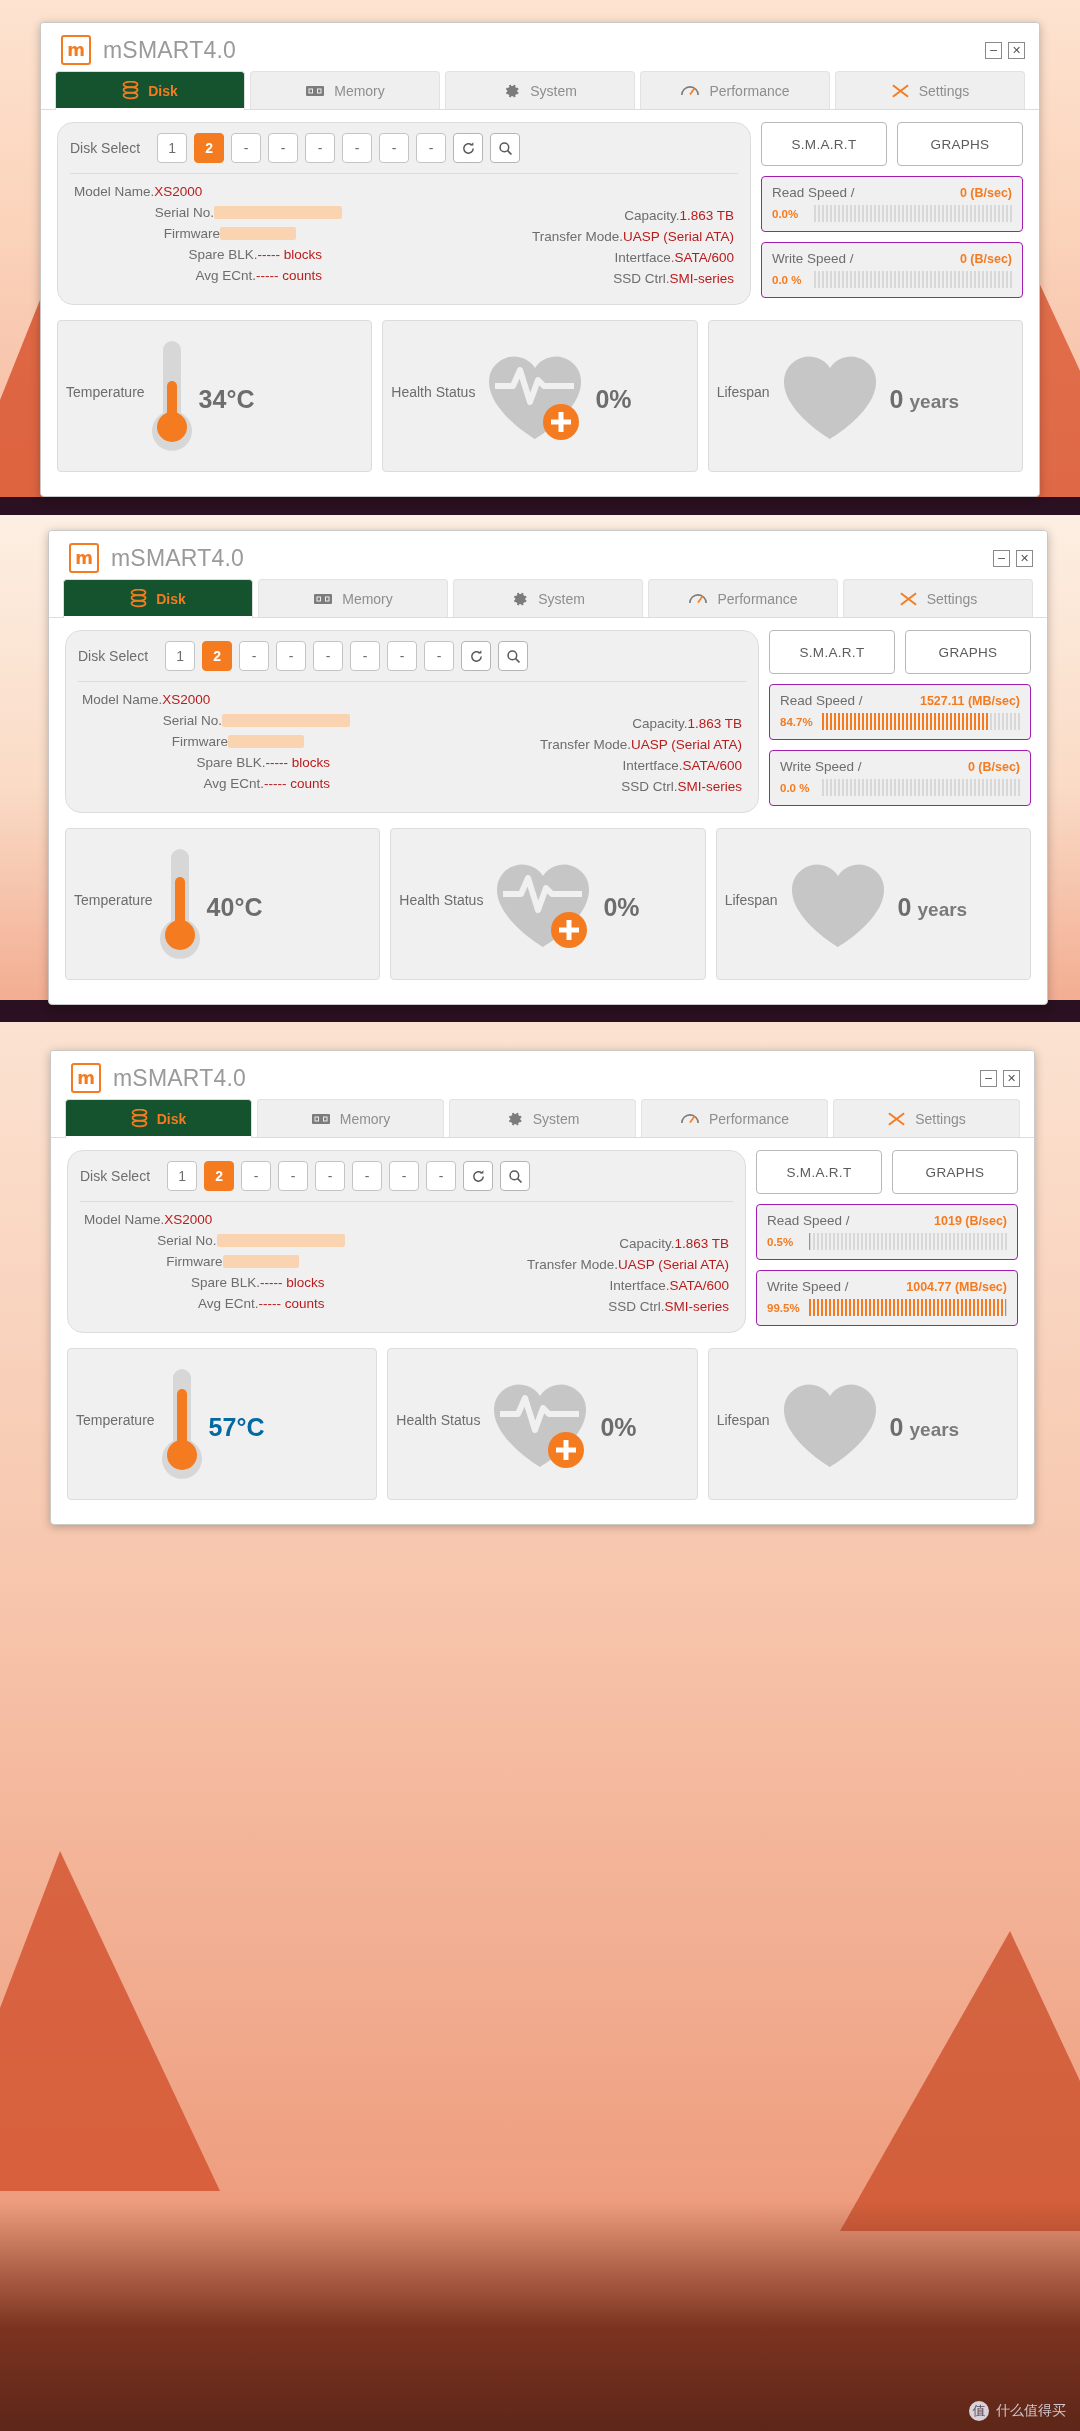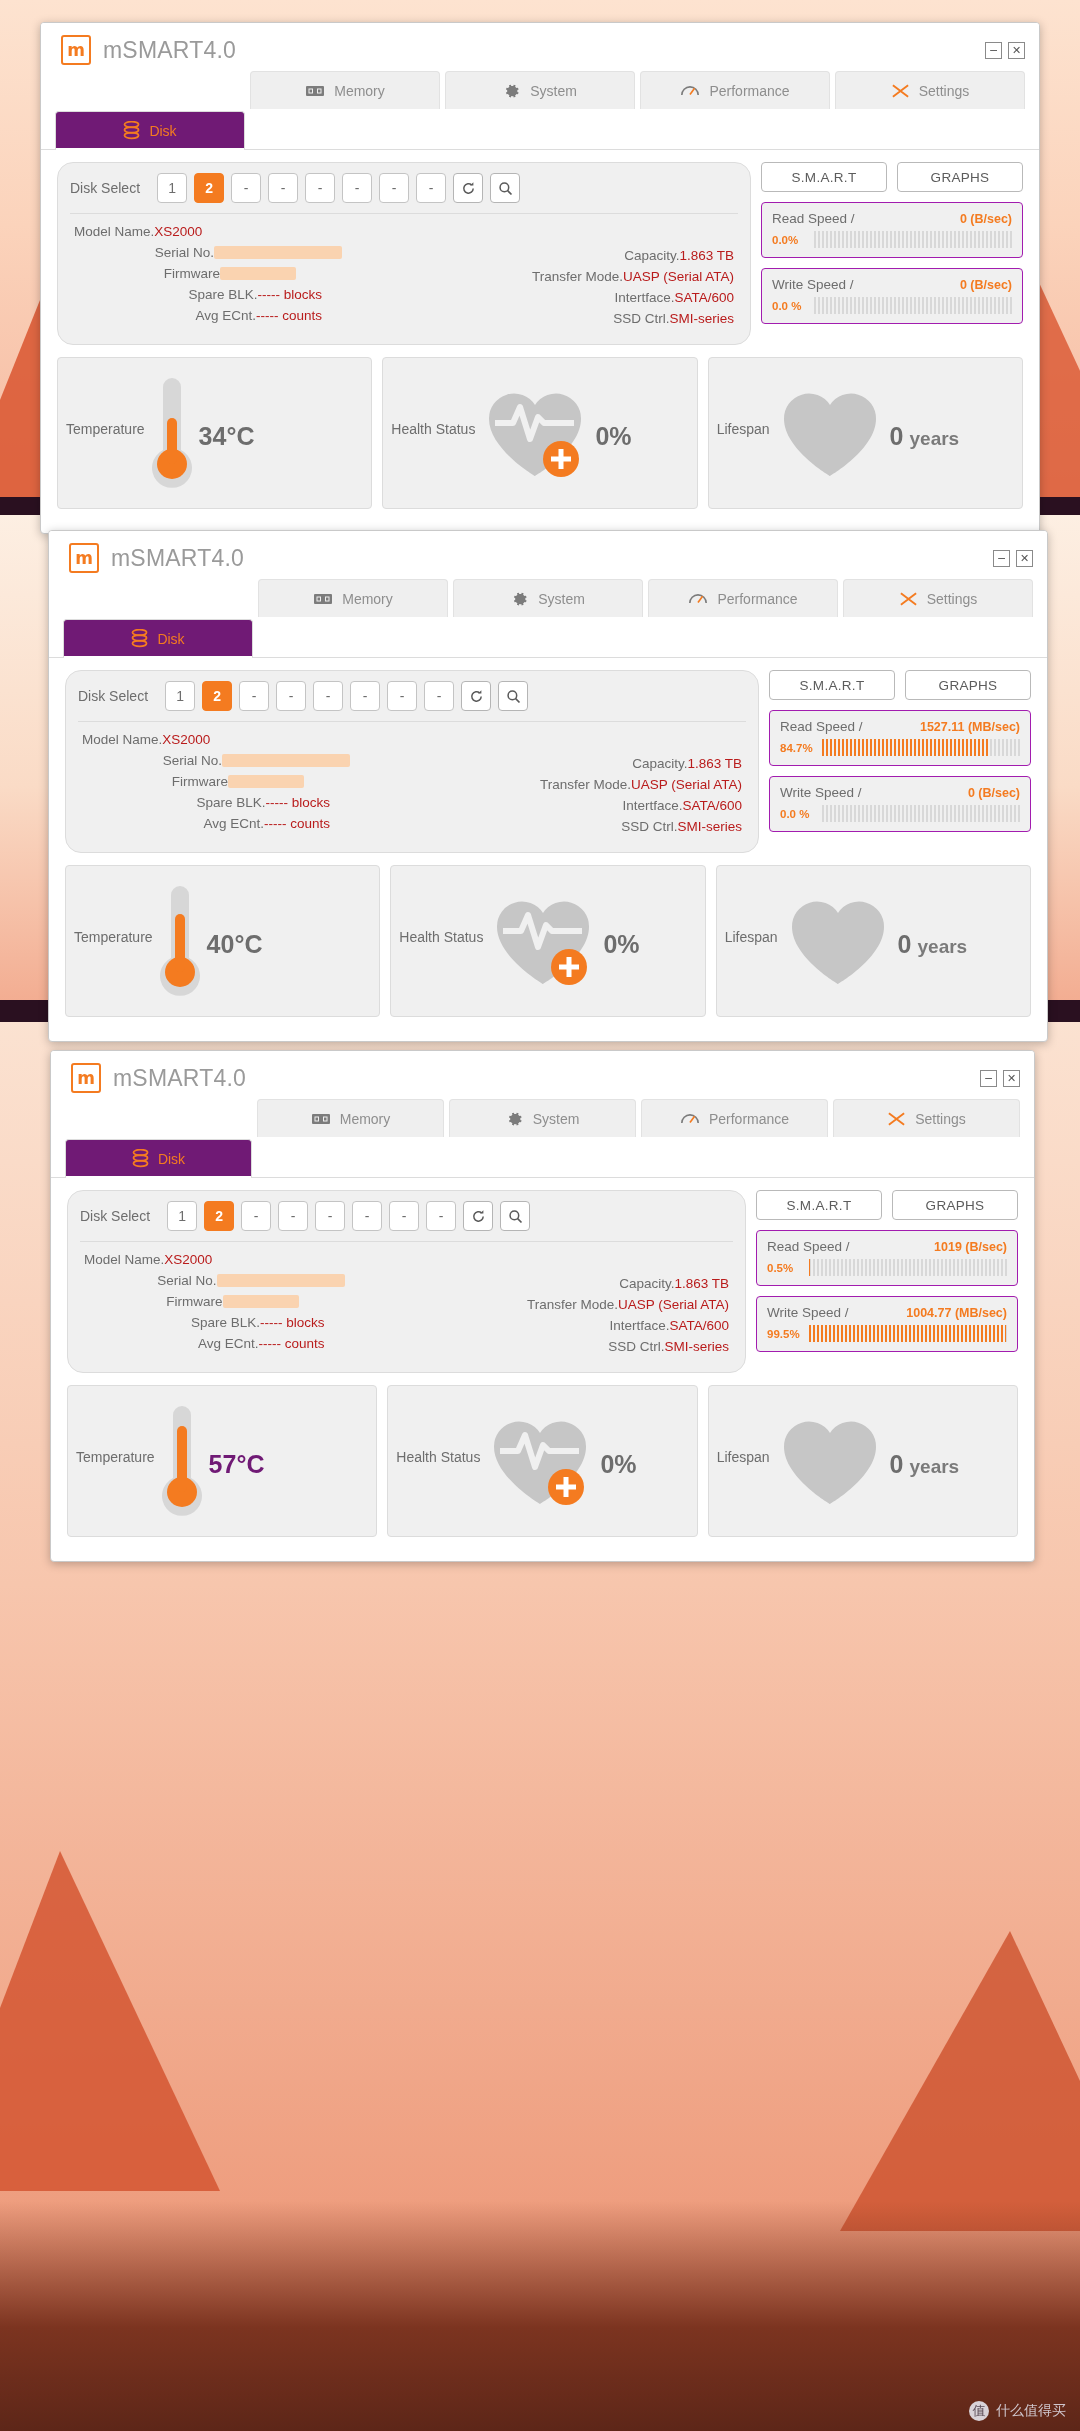--- a/index.html
+++ b/index.html
@@ -89,25 +89,24 @@
     height: 38px;
     background: #efefef;
     border: 1px solid #e2e2e2;
     border-bottom: none;
     border-radius: 4px 4px 0 0;
     font-size: 14px;
     color: #8e8e8e;
     position: relative;
   }
   .tab.active {
-    background: #701a75;
+    background: #14532d;
     color: #f47b20;
     border-color: #dcdcdc;
-    font-weight: 400;
-    margin-top: 40px;
+    font-weight: 700;
   }
   .tab.active::after {
     content: ""; position: absolute; left: 0; right: 0; bottom: -1px; height: 2px; background: #fff;
   }
   .tab .ico { display: flex; align-items: center; }
 
   
   .body-row { display: flex; gap: 10px; padding: 12px 16px 0 16px; }
   .col-left { flex: 1 1 auto; }
   .col-right { width: 262px; flex: 0 0 262px; }
@@ -158,21 +157,21 @@
     position: relative;
     top: -1px;
   }
   .redact.serial { width: 128px; }
   .redact.fw { width: 76px; }
 
   
   .top-btns { display: flex; gap: 10px; margin-bottom: 10px; }
   .tbtn {
     flex: 1;
-    height: 30px;
+    height: 44px;
     background: #fff;
     border: 1px solid #b9b9b9;
     border-radius: 4px;
     font-size: 13.5px;
     color: #5c5c5c;
     display: flex; align-items: center; justify-content: center;
     letter-spacing: .3px;
   }
   .speed-box {
     background: #f0f0f0;
@@ -208,21 +207,21 @@
     border-radius: 4px;
     padding: 14px 8px 16px 8px;
     display: flex; flex-direction: row; align-items: center;
   }
   .metric-title { font-size: 14px; color: #6d6d6d; margin-bottom: 6px; }
   .metric-art { height: 120px; display: flex; align-items: center; justify-content: center; }
   .metric-val {
     font-size: 25px; color: #6d6d6d; margin-top: 8px;
     font-weight: 700;
   }
-  .metric-val.hot { color: #701a75; }
+  .metric-val.hot { color: #0369a1; }
   .metric-val .unit { font-size: 19px; color: #7a7a7a; margin-left: 6px; }
 
   .watermark {
     position: absolute; right: 14px; bottom: 10px;
     display: flex; align-items: center; gap: 7px;
     color: #cfc6cd; font-size: 14px;
     font-family: "DejaVu Sans", sans-serif;
   }
   .wm-badge {
     width: 20px; height: 20px; border-radius: 50%;

